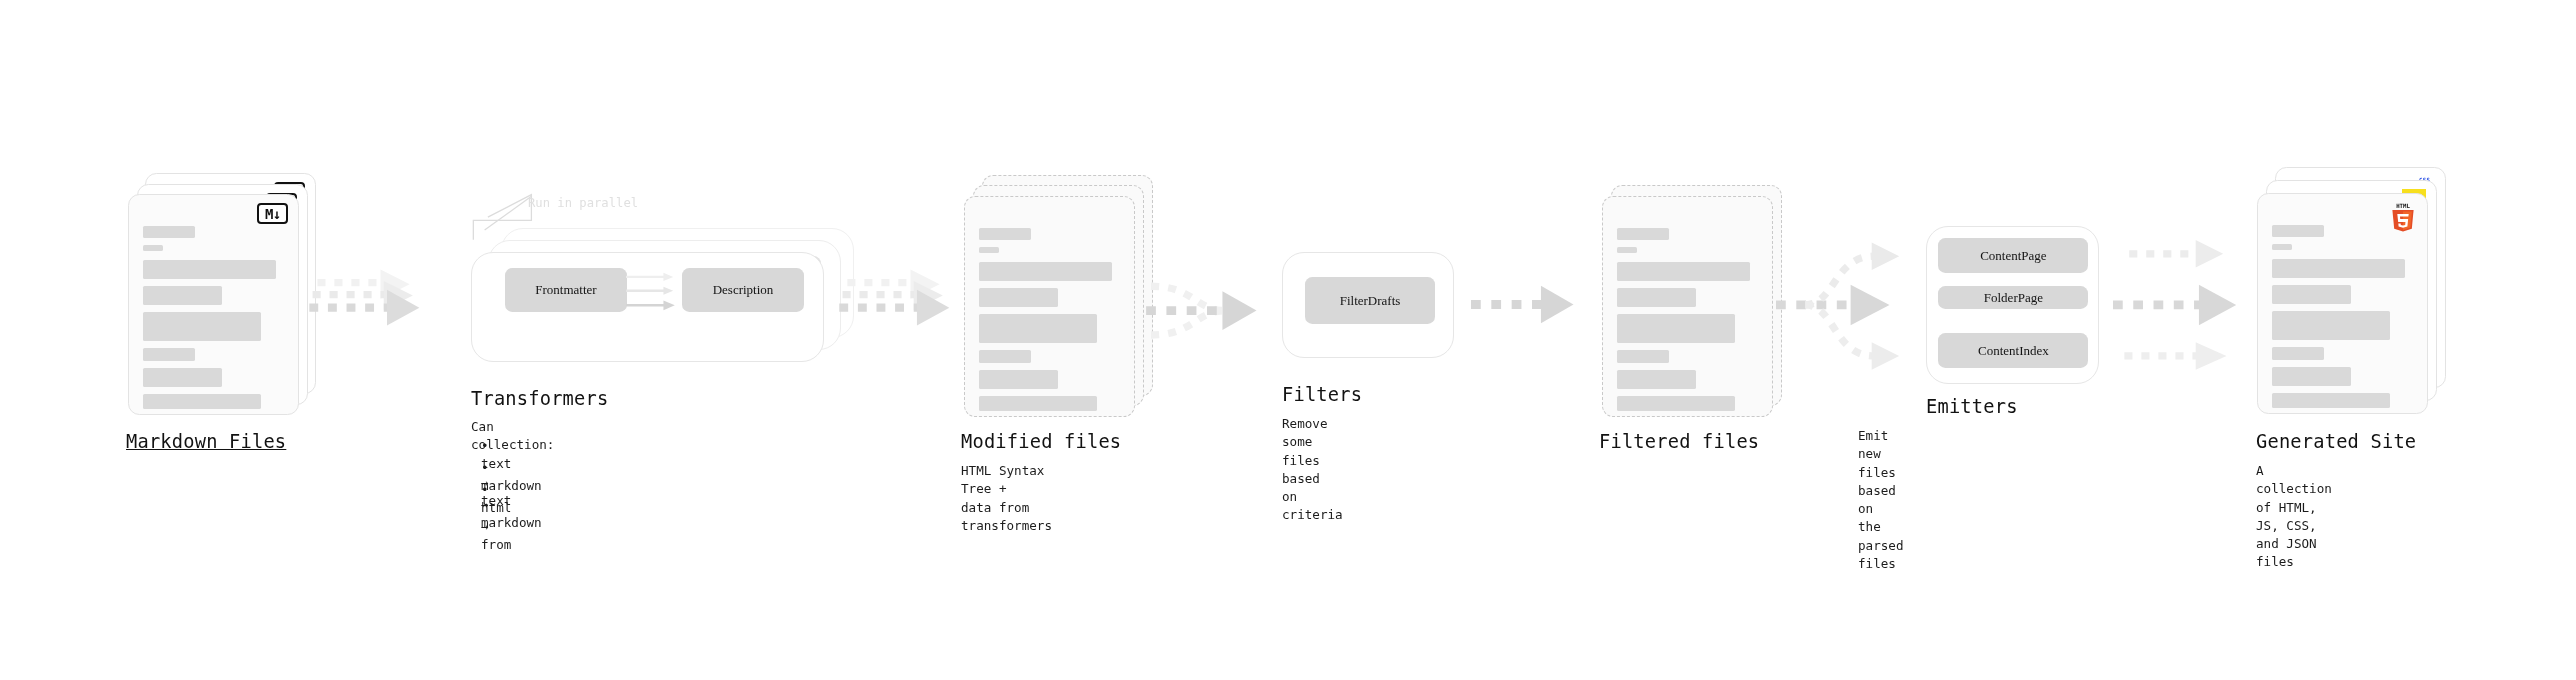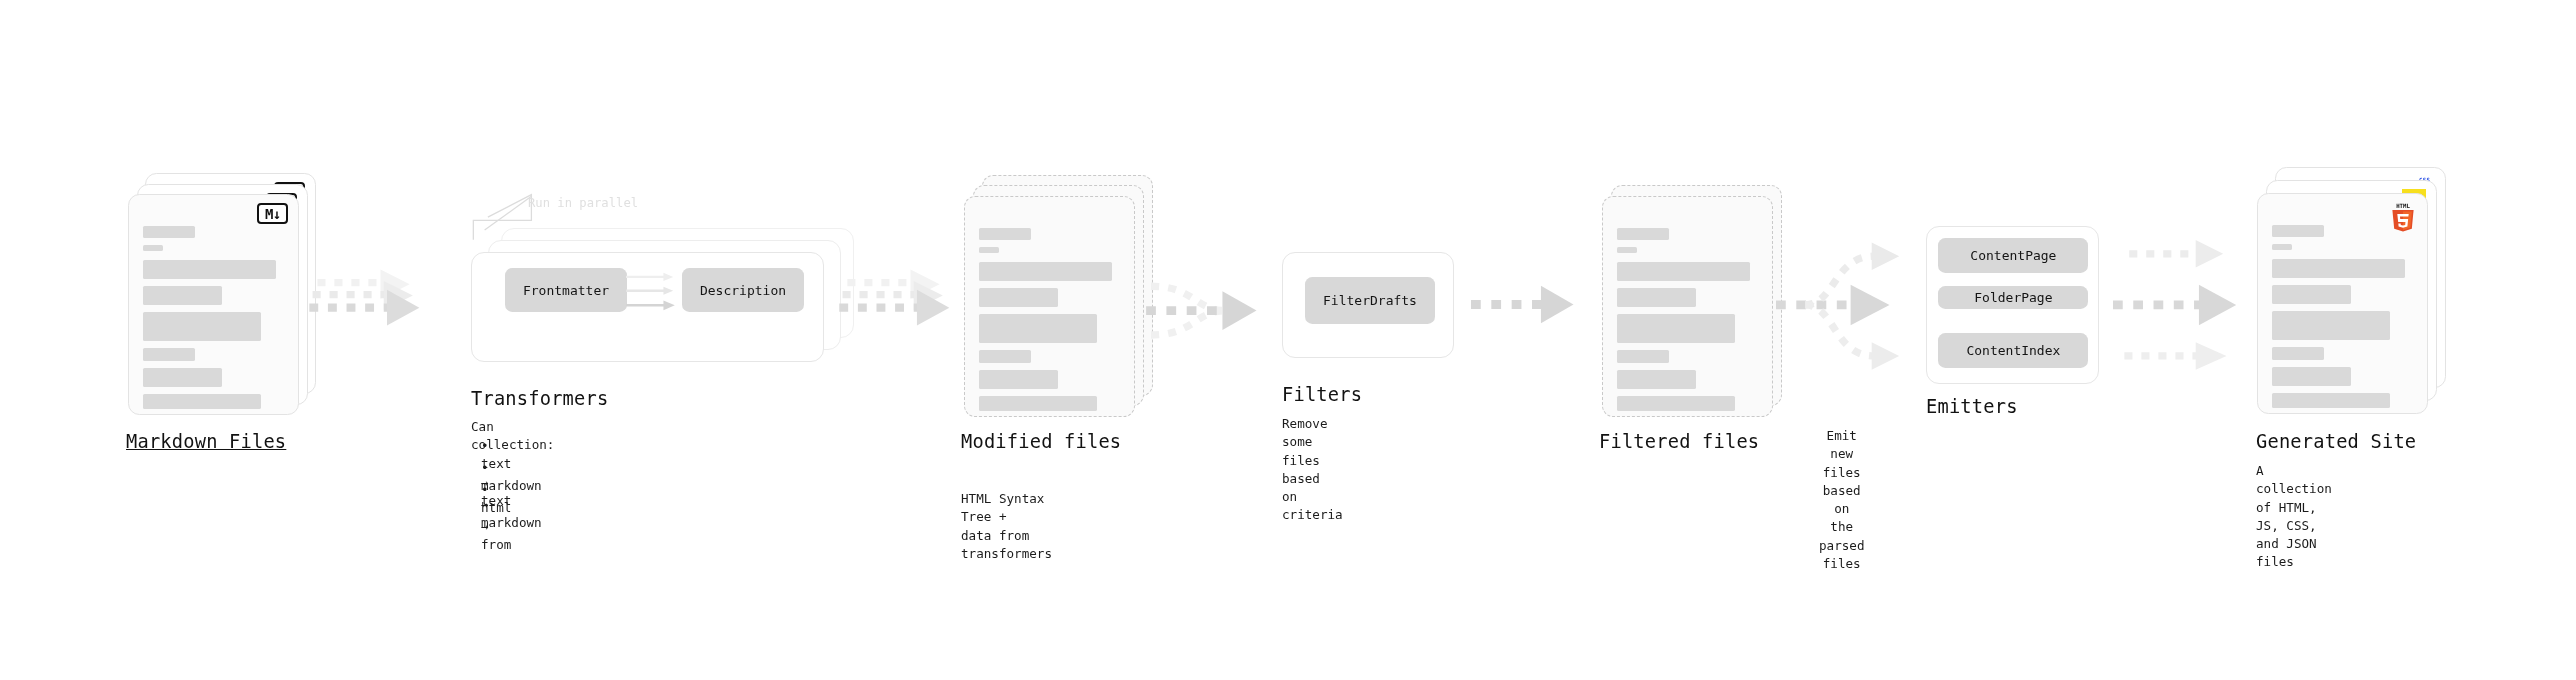--- a/index.html
+++ b/index.html
@@ -120,23 +120,24 @@
     font-size: 12.6px;
     line-height: 1.45;
     color: #1c1c1c;
     white-space: pre-line;
   }
 
   
   .panel {
     position: absolute;
     border: 1.3px solid #e6e6e6;
-    border-radius: 13px;
+    border-radius: 22px;
     background: #ffffff;
     box-sizing: border-box;
+    font-family: Liberation Serif, serif;
   }
   .pill {
     position: absolute;
     background: #d8d8d8;
     border-radius: 7.3px;
     display: flex;
     align-items: center;
     justify-content: center;
     font-size: 13px;
     color: #141414;
@@ -267,21 +268,21 @@
         <div class="sk" style="width:19.5px;height:5.7px;margin-bottom:9px;"></div>
         <div class="sk" style="width:133px;height:18.7px;"></div>
         <div class="sk" style="width:79px;height:18.7px;"></div>
         <div class="sk" style="width:118px;height:29px;"></div>
         <div class="sk" style="width:52px;height:12.2px;"></div>
         <div class="sk" style="width:79px;height:18.7px;"></div>
         <div class="sk" style="width:118px;height:14.6px;"></div>
       </div>
     </div>
     <div class="title" style="left:961px; top:431px;">Modified files</div>
-    <div class="subtitle" style="left:961px; top:490px;">HTML Syntax Tree +
+    <div class="subtitle" style="left:961px; top:462px;">HTML Syntax Tree +
 data from transformers</div>
   </div>
 
   <svg style="left:1138px; top:244px;" width="138" height="130" viewBox="0 0 170 160">
     <path d="M16,52 C70,52 70,82 108,82" fill="none" stroke="#f0f0f0" stroke-width="9" stroke-dasharray="10 11"></path>
     <path d="M16,112 C70,112 70,82 108,82" fill="none" stroke="#f0f0f0" stroke-width="9" stroke-dasharray="10 11"></path>
     <line x1="10" y1="82" x2="112" y2="82" stroke="#d6d6d6" stroke-width="11" stroke-dasharray="12 13"></line>
     <polygon points="104,58 146,82 104,106" fill="#d6d6d6"></polygon>
   </svg>
 
@@ -325,21 +326,21 @@
     <polygon points="118,131 152,148 118,165" fill="#ececec"></polygon>
   </svg>
 
   <div class="node">
     <div class="panel" style="left:1926px; top:226px; width:173px; height:158px;">
       <div class="pill" style="left:11.4px; top:11.4px; width:150px; height:35px;">ContentPage</div>
       <div class="pill" style="left:11.4px; top:59px; width:150px; height:23px;">FolderPage</div>
       <div class="pill" style="left:11.4px; top:106px; width:150px; height:35px;">ContentIndex</div>
     </div>
     <div class="title" style="left:1926px; top:396px;">Emitters</div>
-    <div class="subtitle" style="left:1819px; top:427px;text-align:center;">Emit new files based on
+    <div class="subtitle" style="left:1858px; top:427px;">Emit new files based on
 the parsed files</div>
   </div>
 
   <svg style="left:2113px; top:236px;" width="154" height="154" viewBox="0 0 190 190">
     <line x1="20" y1="22" x2="108" y2="22" stroke="#ececec" stroke-width="9" stroke-dasharray="10 11"></line>
     <polygon points="102,5 136,22 102,39" fill="#ececec"></polygon>
     <line x1="0" y1="85" x2="112" y2="85" stroke="#d8d8d8" stroke-width="11" stroke-dasharray="12 13"></line>
     <polygon points="106,60 152,85 106,110" fill="#d8d8d8"></polygon>
     <line x1="14" y1="148" x2="108" y2="148" stroke="#eeeeee" stroke-width="9" stroke-dasharray="10 11"></line>
     <polygon points="102,131 140,148 102,165" fill="#eeeeee"></polygon>

